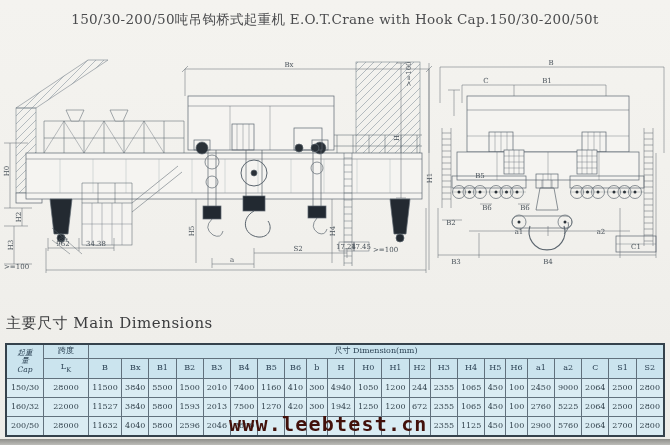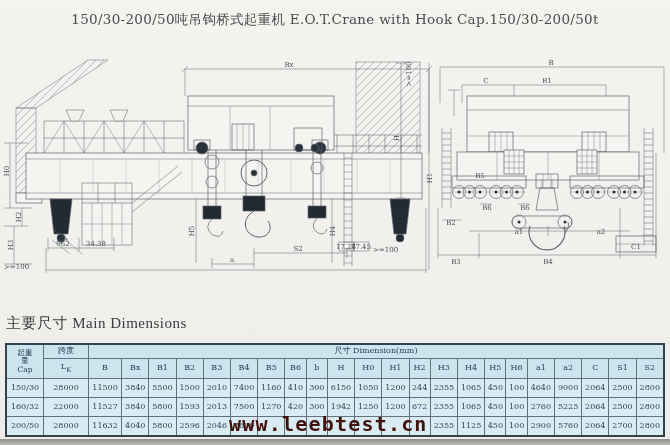--- a/index.html
+++ b/index.html
@@ -9,36 +9,36 @@
     font-family:"DejaVu Serif", serif;
   }
   .title{
     position:absolute;top:11px;left:0;right:0;text-align:center;
     font-size:13.5px;color:#4b4c4e;letter-spacing:.3px;white-space:nowrap;
   }
   .drawings{position:absolute;top:58px;left:0;width:670px;height:250px;}
   svg{position:absolute;top:0;}
   svg text{font-family:"DejaVu Serif",serif;fill:#49525a;font-size:7px;}
   .section-heading{
-    position:absolute;top:314px;left:6px;font-size:15px;color:#3b3c3e;letter-spacing:.5px;font-family:Liberation Serif, serif;
+    position:absolute;top:314px;left:6px;font-size:15px;color:#3b3c3e;letter-spacing:.5px;
   }
   table.dims{
     position:absolute;top:343px;left:5px;width:660px;
     border-collapse:collapse;border:2px solid #35424c;table-layout:auto;
   }
   table.dims th,table.dims td{
     border:1px solid #61717d;font-size:8px;font-weight:normal;text-align:center;
     padding:0 1px;color:#35454f;background:#daecf3;height:18px;line-height:1.05;
   }
   table.dims thead th{background:#cbe4ee;color:#2c4254;}
   tr.grouprow th{height:13px;}
   tr.colrow th{height:19px;}
   td.capcell{font-size:8px;width:34px;}
   td.spancell{width:42px;}
-  .capstack div{line-height:1.1;font-size:7.5px;}
+  .capstack div{line-height:1.1;font-size:7.5px;font-style:italic;}
   .watermark{
     position:absolute;left:229px;top:412px;z-index:9;
     font-family:"DejaVu Sans Mono",monospace;font-weight:bold;
     font-size:20px;color:#42100a;letter-spacing:1.2px;white-space:nowrap;
   }
   .bottom-strip{
     position:absolute;left:0;right:0;bottom:0;height:6px;
     background:linear-gradient(180deg,#8f8f8b,#bdbdb9);
   }
 </style>
@@ -491,29 +491,29 @@
           <td class="spancell">28000</td>
           <td>11500</td>
           <td>3840</td>
           <td>5500</td>
           <td>1500</td>
           <td>2010</td>
           <td>7400</td>
           <td>1160</td>
           <td>410</td>
           <td>300</td>
-          <td>6150</td>
+          <td>4940</td>
           <td>1050</td>
           <td>1200</td>
           <td>244</td>
           <td>2355</td>
           <td>1065</td>
           <td>450</td>
           <td>100</td>
-          <td>4640</td>
+          <td>2450</td>
           <td>9000</td>
           <td>2064</td>
           <td>2500</td>
           <td>2800</td>
         </tr>
         <tr>
           <td class="capcell">160/32</td>
           <td class="spancell">22000</td>
           <td>11527</td>
           <td>3840</td>

